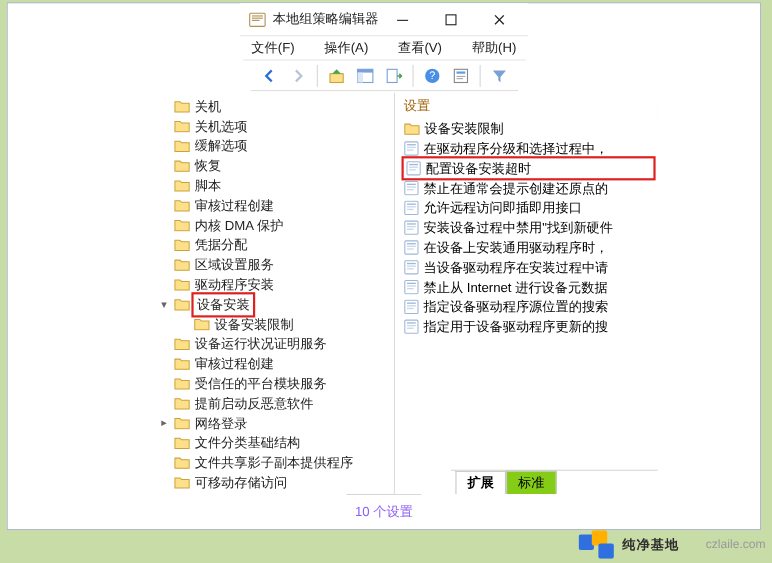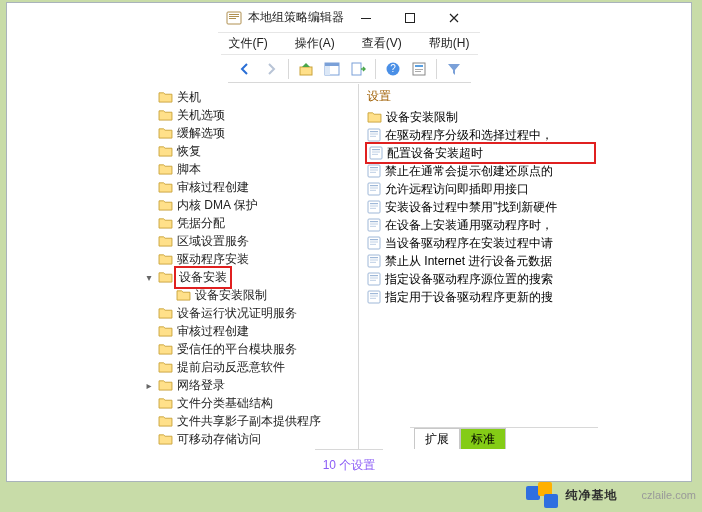--- a/index.html
+++ b/index.html
@@ -147,21 +147,21 @@
   }
   .tab {
     padding: 2px 10px;
     border:1px solid #c8c8c8;
     border-bottom:none;
     background:#84cc16;
     font-size:12px;
     position:relative;
     top:1px;
   }
-  .tab.active { background:#fff; }
+  .tab.active { background:#fff;font-weight:bold; }
   .statusbar {
     height: 32px;
     border-top:1px solid #d8d8d8;
     display:flex;
     align-items:center;
     padding: 0 8px;
     color:#8b5cf6;
   }
   .watermark {
     position:absolute;

